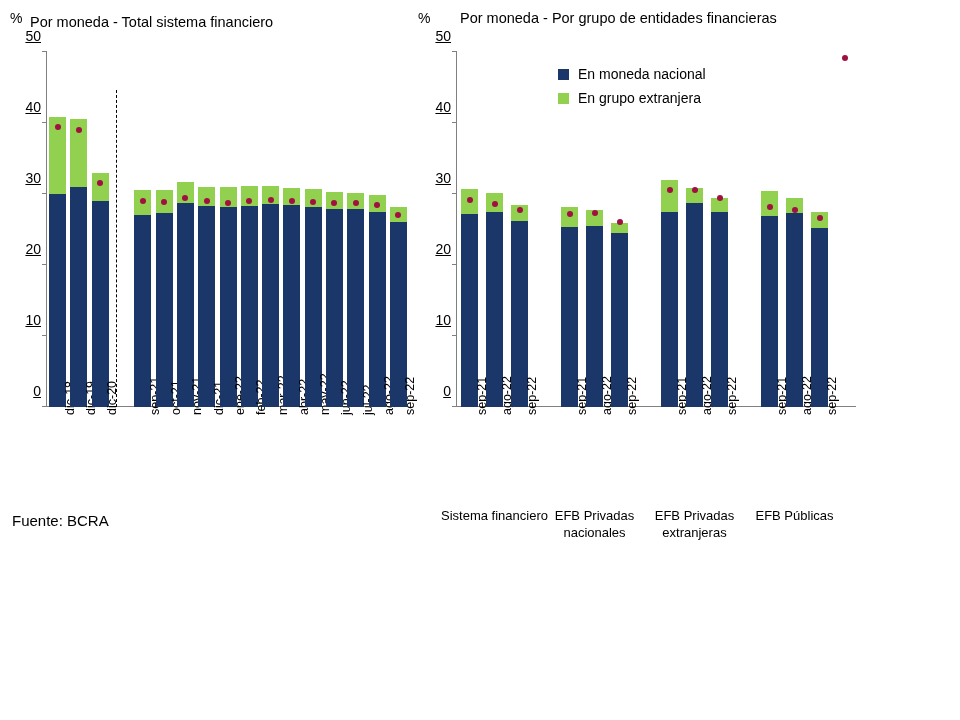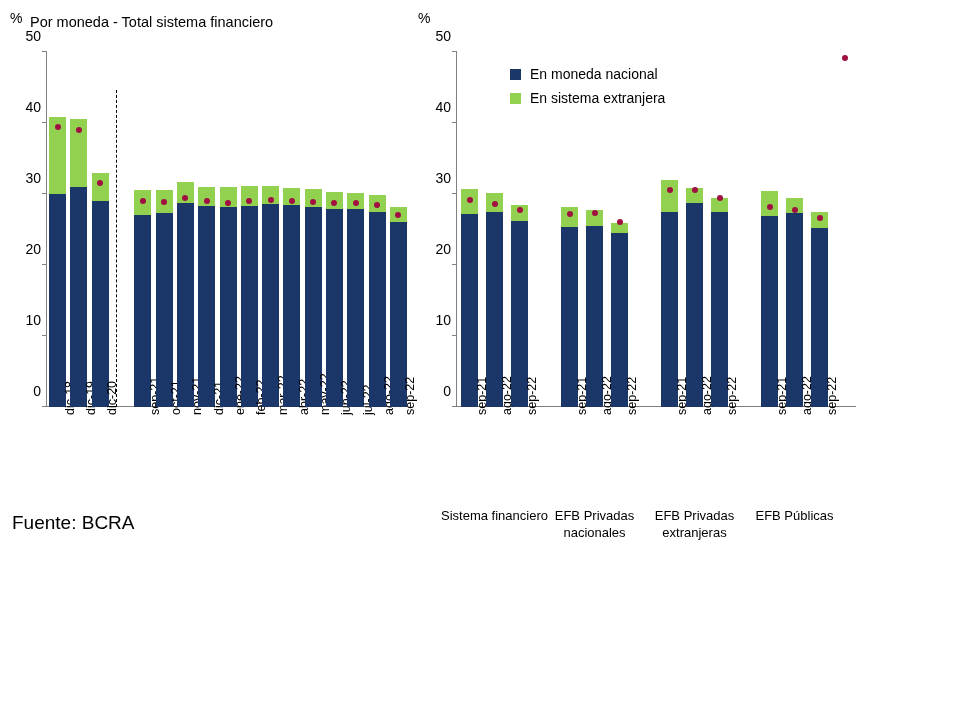--- a/index.html
+++ b/index.html
@@ -38,20 +38,21 @@
     border-bottom:1.4px solid #808080;
   }
   .ytick{
     position:absolute;
     right:100%;
     margin-right:6px;
     font-size:14px;
     transform:translateY(-50%);
     white-space:nowrap;
     color:#000;
+    text-decoration:underline;
   }
   .ytickmark{
     position:absolute;
     right:100%;
     width:5px;
     border-top:1.4px solid #808080;
   }
   .divider{
     position:absolute;
     top:0;bottom:0;
@@ -91,33 +92,34 @@
 
   
   #legend{
     position:absolute;
     left:510px;top:62px;
     font-size:14px;
   }
   #legend .legend-row{
     display:flex;align-items:center;
     height:24px;
+    margin-left:48px;
   }
   #legend .swatch{
     width:11px;height:11px;margin-right:9px;display:inline-block;
   }
   #legend .sw-dot{width:11px;height:11px;margin-right:9px;display:inline-block;position:relative;}
   #legend .sw-dot::after{
     content:"";position:absolute;left:2px;top:3px;
     width:7px;height:7px;border-radius:50%;background:#a01040;
   }
   #source{
     position:absolute;
     left:12px;top:512px;
-    font-size:19px;
+    font-size:15px;
     color:#000;
   }
 </style>
 </head>
 <body>
 
 <div id="panel-left" class="chart-panel">
   <div class="panel-title" style="left:30px;top:12px;width:380px;">Por moneda - Total sistema financiero</div>
   <div class="axis-unit" style="left:10px;top:10px;">%</div>
   <div class="plot" id="plot-left" style="left:46px;top:52px;width:362px;height:355px;">
@@ -228,20 +230,21 @@
         <div class="seg-nac" style="height: 184.6px; background: rgb(27, 54, 104);"></div>
         <div class="seg-ext" style="bottom: 184.6px; height: 15.62px; background: rgb(146, 208, 80);"></div>
       </div>
       <div class="dot" style="left: 351.353px; bottom: 191.7px; background: rgb(160, 16, 64);"></div>
       <div class="xlab" style="left: 356.353px; top: 363px;">sep-22</div>
       <div class="divider" style="left: 69.2059px; top: 38px;"></div>
     </div>
 </div>
 
 <div id="panel-right" class="chart-panel">
+  <div class="panel-title" style="left:40px;top:8px;width:460px;">Por moneda - Por grupo de entidades financieras</div>
   <div class="axis-unit" style="left:-2px;top:10px;">%</div>
   <div class="plot" id="plot-right" style="left:36px;top:52px;width:400px;height:355px;">
     <div class="baseline"></div>
   <div class="ytick" style="bottom: 0px;">0</div>
       <div class="ytickmark" style="bottom: 0px;"></div>
       <div class="ytick" style="bottom: 71px;">10</div>
       <div class="ytickmark" style="bottom: 71px;"></div>
       <div class="ytick" style="bottom: 142px;">20</div>
       <div class="ytickmark" style="bottom: 142px;"></div>
       <div class="ytick" style="bottom: 213px;">30</div>
@@ -335,17 +338,17 @@
     </div>
 </div>
 
 <div id="legend">
     <div class="legend-row">
       <span class="swatch" style="background: rgb(27, 54, 104);"></span>
       <span>En moneda nacional</span>
     </div>
     <div class="legend-row">
       <span class="swatch" style="background: rgb(146, 208, 80);"></span>
-      <span>En sistema extranjera</span>
+      <span>En grupo extranjera</span>
     </div>
   </div>
 
 <div id="source">Fuente: BCRA</div>
 
 </body></html>

